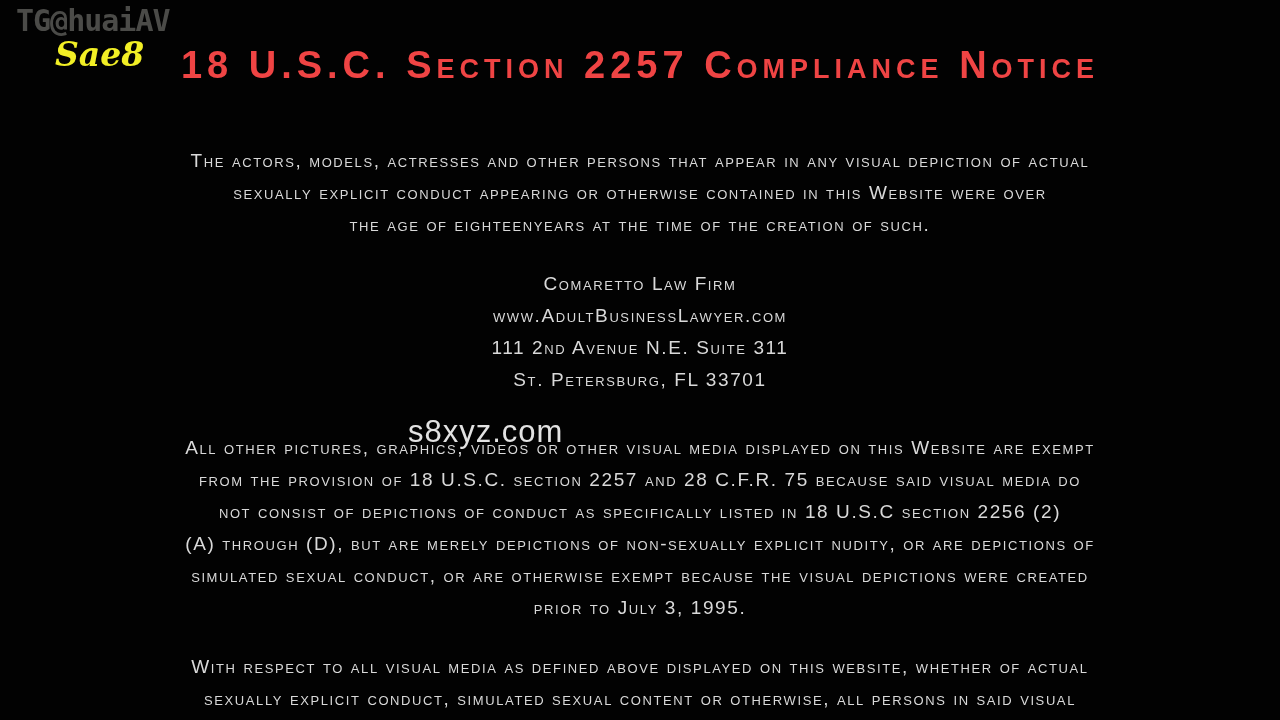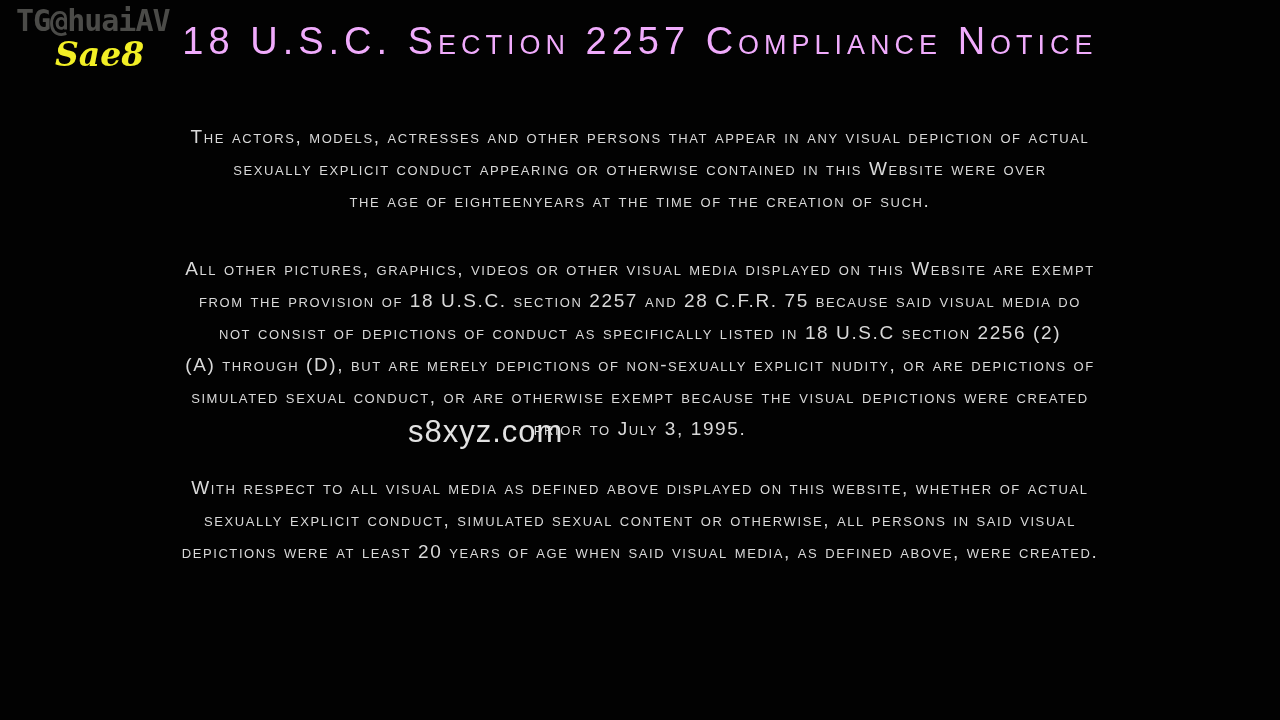--- a/index.html
+++ b/index.html
@@ -41,26 +41,26 @@
   
   .notice {
     position: relative;
     width: 1170px;
     margin: 0 auto;
     text-align: center;
     font-variant: small-caps;
     color: #d9d9d9;
   }
   .title {
-    padding-top: 18px;
+    padding-top: 42px;
     font-size: 38px;
-    font-weight: 400;
+    font-weight: 700;
     letter-spacing: 5px;
     line-height: 46px;
-    color: #f0abfc;
+    color: #ef4444;
     white-space: nowrap;
   }
   .para {
     font-size: 19px;
     font-weight: 400;
     letter-spacing: 1.6px;
     line-height: 32px;
     white-space: pre-line;
   }
   .p1  { margin-top: 57px; }
@@ -80,20 +80,24 @@
   <div class="wm-site">s8xyz.com</div>
 
   <div class="notice">
 
     <h1 class="title">18 U.S.C. Section 2257 Compliance Notice</h1>
 
     <p class="para p1">The actors, models, actresses and other persons that appear in any visual depiction of actual
 sexually explicit conduct appearing or otherwise contained in this Website were over
 the age of eighteenyears at the time of the creation of such.</p>
 
+    <p class="para law">Comaretto Law Firm
+www.AdultBusinessLawyer.com
+111 2nd Avenue N.E. Suite 311
+St. Petersburg, FL 33701</p>
 
     <p class="para p2">All other pictures, graphics, videos or other visual media displayed on this Website are exempt
 from the provision of 18 U.S.C. section 2257 and 28 C.F.R. 75 because said visual media do
 not consist of depictions of conduct as specifically listed in 18 U.S.C section 2256 (2)
 (A) through (D), but are merely depictions of non-sexually explicit nudity, or are depictions of
 simulated sexual conduct, or are otherwise exempt because the visual depictions were created
 prior to July 3, 1995.</p>
 
     <p class="para p3">With respect to all visual media as defined above displayed on this website, whether of actual
 sexually explicit conduct, simulated sexual content or otherwise, all persons in said visual

